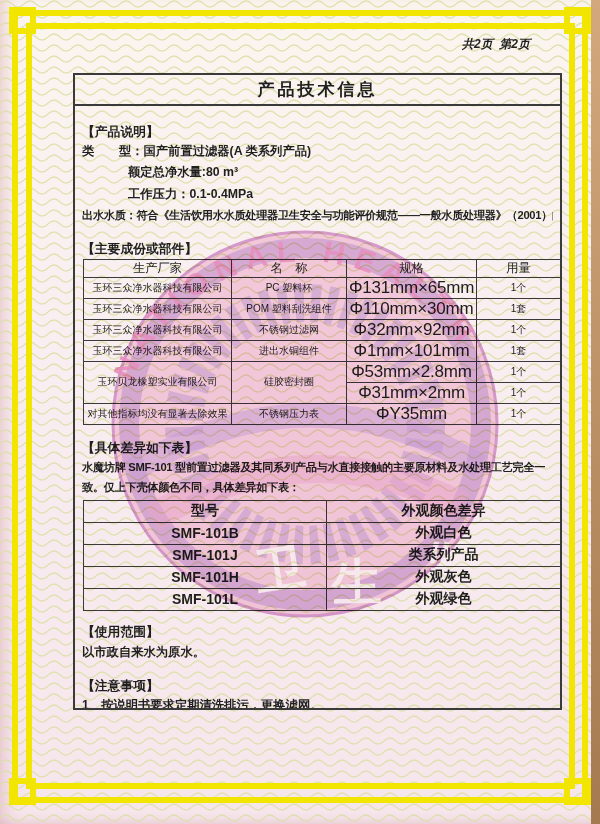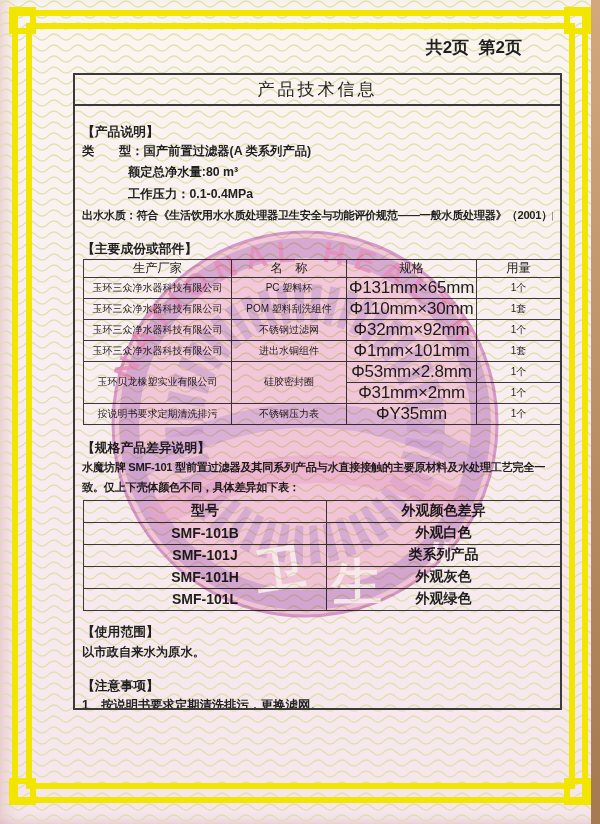--- a/index.html
+++ b/index.html
@@ -17,28 +17,28 @@
   .frame-outer,.frame-inner,.knot{position:absolute;border:6px solid #f2e600;box-sizing:border-box;z-index:1;pointer-events:none;}
   .frame-outer{left:12px;top:10px;width:576px;height:793px;}
   .frame-inner{left:26px;top:23px;width:549px;height:766px;}
   .knot{width:27px;height:27px;}
   .knot.tl{left:9px;top:7px;}
   .knot.tr{right:9px;top:7px;}
   .knot.bl{left:9px;bottom:19px;}
   .knot.br{right:9px;bottom:19px;}
   .edge-right{position:absolute;right:0;top:0;width:9px;height:824px;z-index:5;
     background:linear-gradient(180deg,#d3a87c 0%,#c59a6e 30%,#b2875c 70%,#a57a50 100%);}
-  .pagination{position:absolute;top:36px;right:78px;z-index:3;font-size:17px;font-weight:bold;white-space:pre;}
+  .pagination{position:absolute;top:36px;right:70px;z-index:3;font-size:12px;font-weight:bold;white-space:pre;font-style:italic;}
   
   .doc-box{
     position:absolute;left:73px;top:73px;width:489px;height:637px;z-index:2;
     border:2px solid #3a3a3a;box-sizing:border-box;background:transparent;overflow:hidden;
   }
   .title-band{height:29px;border-bottom:2px solid #3a3a3a;display:flex;align-items:center;justify-content:center;}
-  .title-band span{font-size:17px;font-weight:normal;letter-spacing:3px;text-align:center;}
+  .title-band span{font-size:17px;font-weight:bold;letter-spacing:3px;text-align:center;}
   .content{padding:4px 7px 0 7px;}
   .h-sec{font-size:12.8px;font-weight:bold;line-height:19px;white-space:pre-wrap;margin-top:12px;}
   .line{font-size:12.3px;font-weight:bold;line-height:21.4px;white-space:pre;overflow:hidden;}
   .line.ind{margin-left:46px;}
   .line.tight{font-size:11.2px;letter-spacing:-0.3px;}
   table{border-collapse:collapse;table-layout:fixed;margin-left:1px;}
   .tbl-comp{width:477px;margin-top:1px;}
   .tbl-comp th,.tbl-comp td{border:1.5px solid #3a3a3a;font-weight:normal;text-align:center;padding:0;overflow:hidden;white-space:nowrap;}
   .tbl-comp th{font-size:12.3px;height:17px;}
   .tbl-comp td{font-size:10px;height:16px;}
@@ -129,29 +129,29 @@
           <td rowspan="2">玉环贝龙橡塑实业有限公司</td>
           <td rowspan="2">硅胶密封圈</td>
           <td class="spec">Φ53mm×2.8mm</td>
           <td>1个</td>
         </tr>
         <tr class="sub">
           <td class="spec">Φ31mm×2mm</td>
           <td>1个</td>
         </tr>
         <tr>
-          <td>按说明书要求定期清洗排污</td>
+          <td>对其他指标均没有显著去除效果</td>
           <td>不锈钢压力表</td>
           <td class="spec">ΦY35mm</td>
           <td>1个</td>
         </tr>
       </tbody>
         </table>
 
-      <div class="h-sec mt14">【规格产品差异说明】</div>
+      <div class="h-sec mt14">【具体差异如下表】</div>
       <div class="line tight" style="white-space:normal;line-height:20.5px;">水魔坊牌 SMF-101 型前置过滤器及其同系列产品与水直接接触的主要原材料及水处理工艺完全一致。仅上下壳体颜色不同，具体差异如下表：</div>
       <table class="tbl-diff">
         <colgroup>
             <col style="width:243px">
             <col style="width:234px">
           </colgroup>
         <tbody>
             <tr>
           <th>型号</th>
           <th>外观颜色差异</th>

